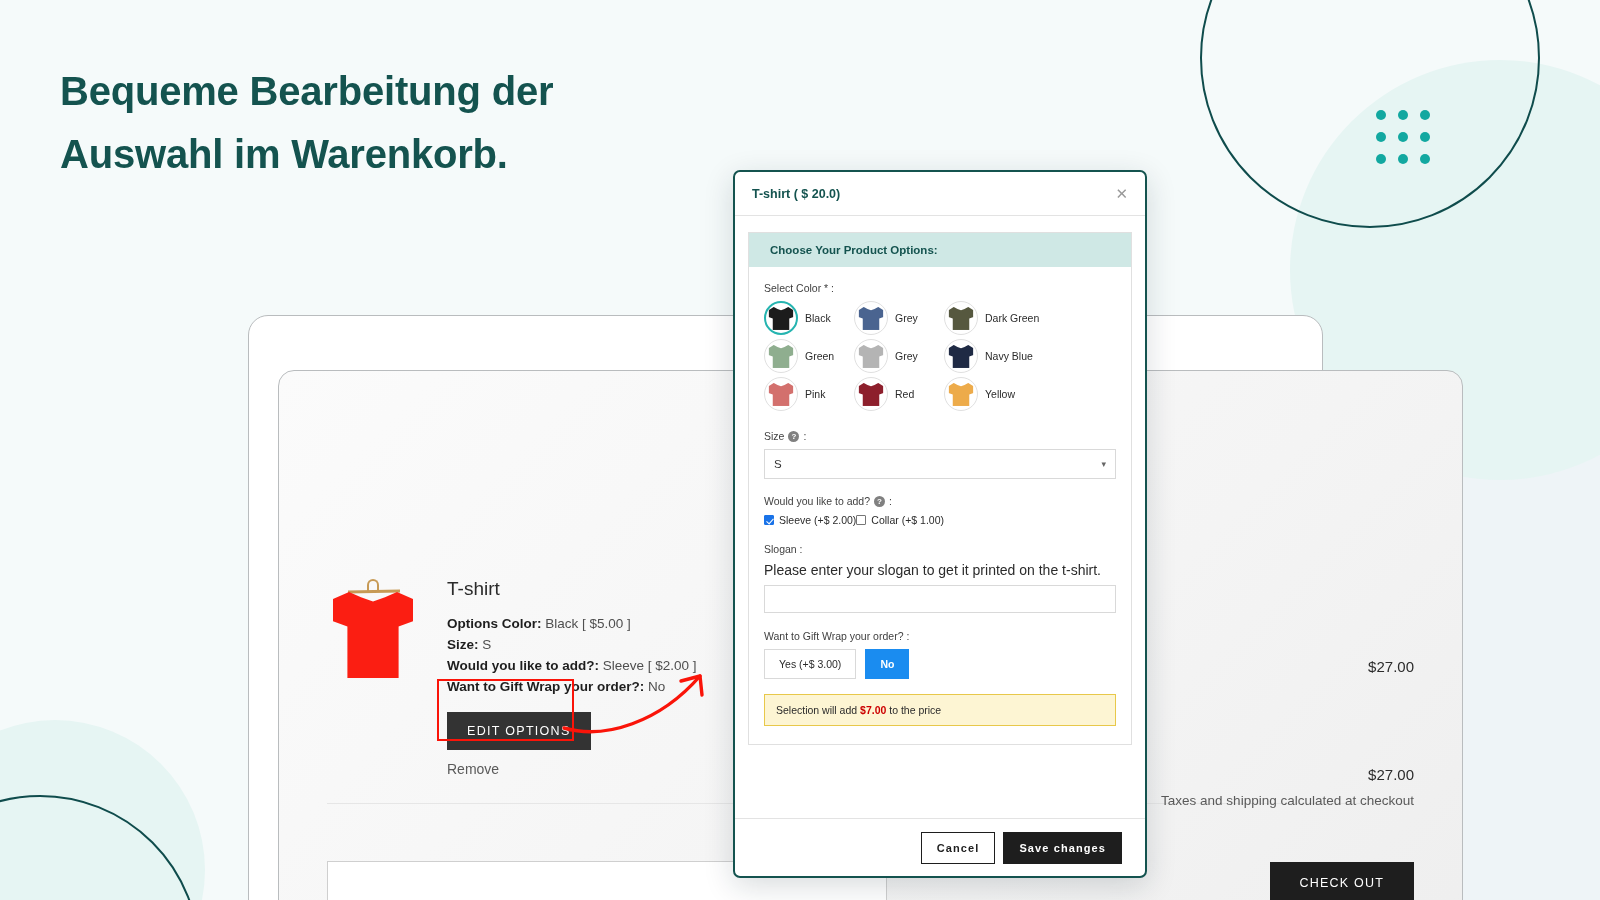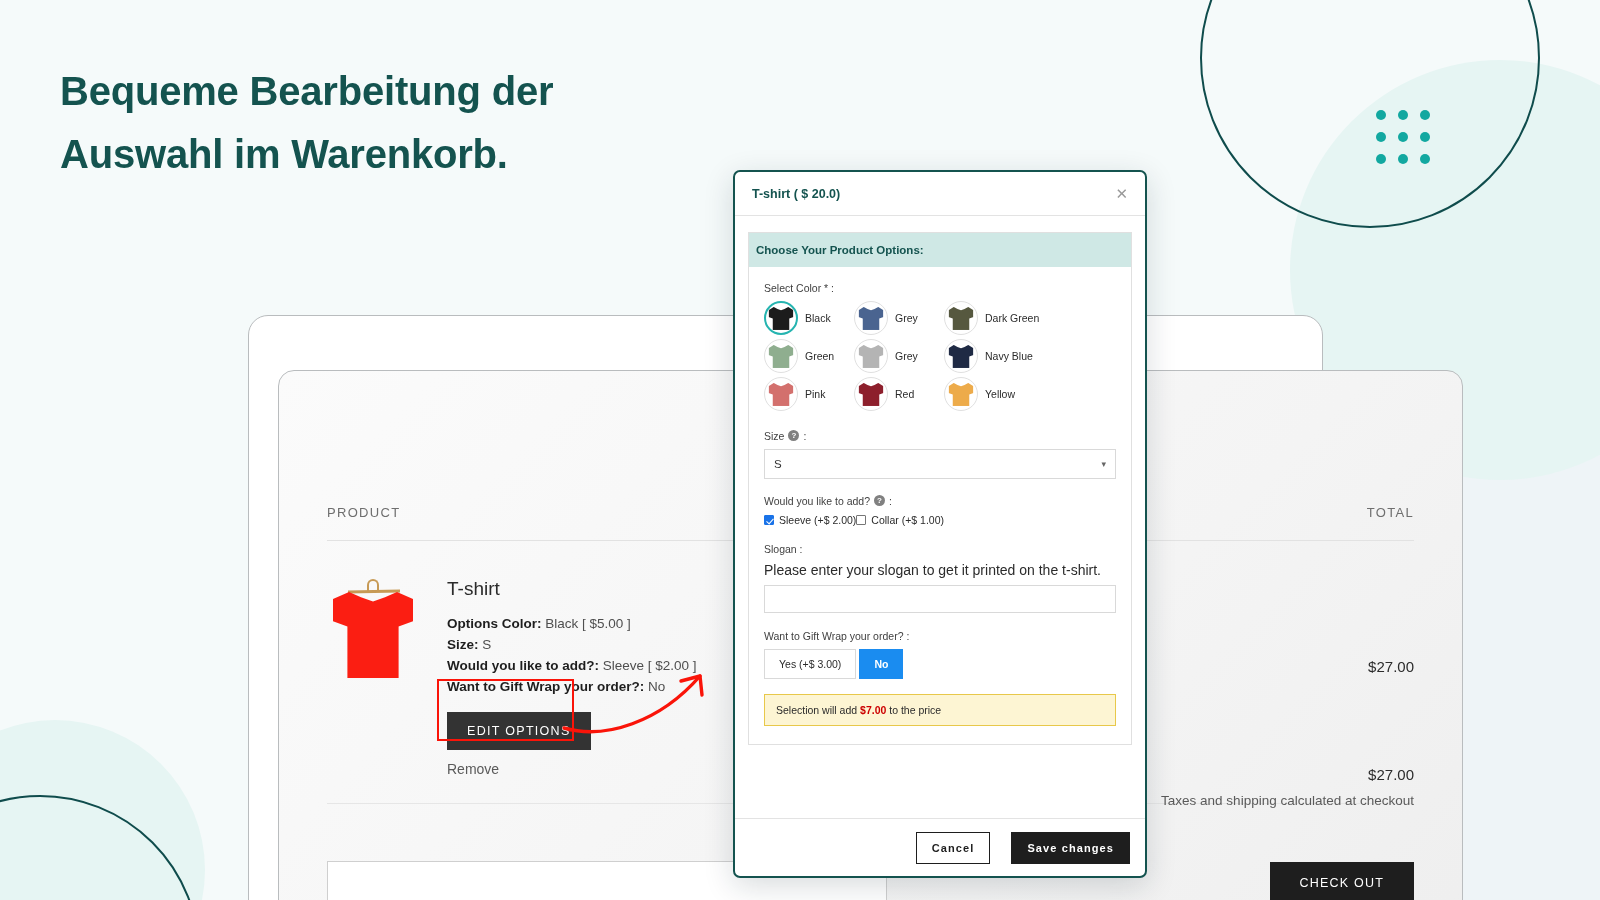--- a/index.html
+++ b/index.html
@@ -173,25 +173,25 @@
     border-bottom: 1px solid #e3e3e3;
   }
   .modal-title { font-size: 12.5px; font-weight: 700; color: #14534f; }
   .modal-close { font-size: 15px; color: #9a9a9a; cursor: pointer; line-height: 1; background: none; border: none; }
 
   .modal-body { flex: 1; padding: 16px 13px; overflow: hidden; }
   .opt-card { border: 1px solid #e0e0e0; background: #fff; }
   .opt-card-head {
     background: #cfe8e5; color: #14534f;
     font-size: 11.5px; font-weight: 700;
-    padding: 11px 7px;
+    padding: 11px 21px;
   }
   .opt-card-body { padding: 15px 15px 18px 15px; }
 
-  .field-label { font-size: 10.5px; color: #3f3f3f; margin-bottom: 7px; display: flex; align-items: flex-start; gap: 4px; }
+  .field-label { font-size: 10.5px; color: #3f3f3f; margin-bottom: 7px; display: flex; align-items: flex-end; gap: 4px; }
   .help-dot {
     display: inline-flex; align-items: center; justify-content: center;
     width: 11px; height: 11px; border-radius: 50%;
     background: #808080; color: #fff; font-size: 8px; font-weight: 700;
   }
 
   .swatch-grid { display: flex; flex-wrap: wrap; gap: 0px 0px; margin-bottom: 15px; }
   .swatch-item { display: flex; align-items: center; width: 90px; margin-bottom: 4px; }
   .swatch {
     width: 34px; height: 34px; border-radius: 50%;
@@ -230,38 +230,38 @@
     width: 3px; height: 6px; border: solid #fff; border-width: 0 1.4px 1.4px 0;
     transform: rotate(42deg);
   }
 
   .slogan-hint { font-size: 14px; color: #2b2b2b; margin-bottom: 7px; }
   .text-input {
     width: 100%; height: 28px; border: 1px solid #d9d9d9; background: #fff;
     margin-bottom: 17px;
   }
 
-  .toggle-row { display: flex; gap: 3px; margin-bottom: 15px; }
+  .toggle-row { display: flex; gap: 9px; margin-bottom: 15px; }
   .toggle-btn {
     font-size: 10.5px; padding: 8px 14px;
     border: 1px solid #d9d9d9; background: #fff; color: #2b2b2b;
     cursor: pointer; font-family: "Liberation Sans", sans-serif;
   }
   .toggle-btn.active { background: #1a8cf0; border-color: #1a8cf0; color: #fff; font-weight: 700; }
 
   .notice {
     background: #fdf5d3; border: 1px solid #e8c84a;
     padding: 9px 11px; font-size: 10.5px; color: #2b2b2b;
   }
   .notice .amt { color: #cc0000; font-weight: 700; }
 
   .modal-footer {
     flex: 0 0 58px; border-top: 1px solid #e3e3e3;
-    display: flex; align-items: center; justify-content: flex-end; gap: 21px;
-    padding: 0 15px;
+    display: flex; align-items: center; justify-content: flex-end; gap: 8px;
+    padding: 0 23px;
   }
   .btn-cancel {
     background: #fff; color: #1e1e1e; border: 1px solid #1e1e1e;
     font-size: 11px; font-weight: 700; letter-spacing: 1.1px;
     padding: 9px 15px; cursor: pointer; font-family: "Liberation Sans", sans-serif;
   }
   .btn-save {
     background: #1e1e1e; color: #fff; border: 1px solid #1e1e1e;
     font-size: 11px; font-weight: 700; letter-spacing: 1.1px;
     padding: 9px 15px; cursor: pointer; font-family: "Liberation Sans", sans-serif;
@@ -292,24 +292,20 @@
 <h1 class="headline">Bequeme Bearbeitung der Auswahl im Warenkorb.</h1>
 
 <div class="device-outer"></div>
 
 <div class="device-inner">
   <div class="cart-page">
 
     <div class="cart-title">Your cart</div>
     <div class="cart-sub">Continue shopping</div>
 
-    <div class="cart-table-head">
-      <span>PRODUCT</span>
-      <span>TOTAL</span>
-    </div>
 
     <div class="cart-row">
       <div class="thumb">
         <div class="hanger-hook"></div>
         <div class="hanger-bar"></div>
         <div class="tee-shape"></div>
       </div>
       <div class="item-info">
         <div class="item-name">T-shirt</div>
         <div class="opt-line">

